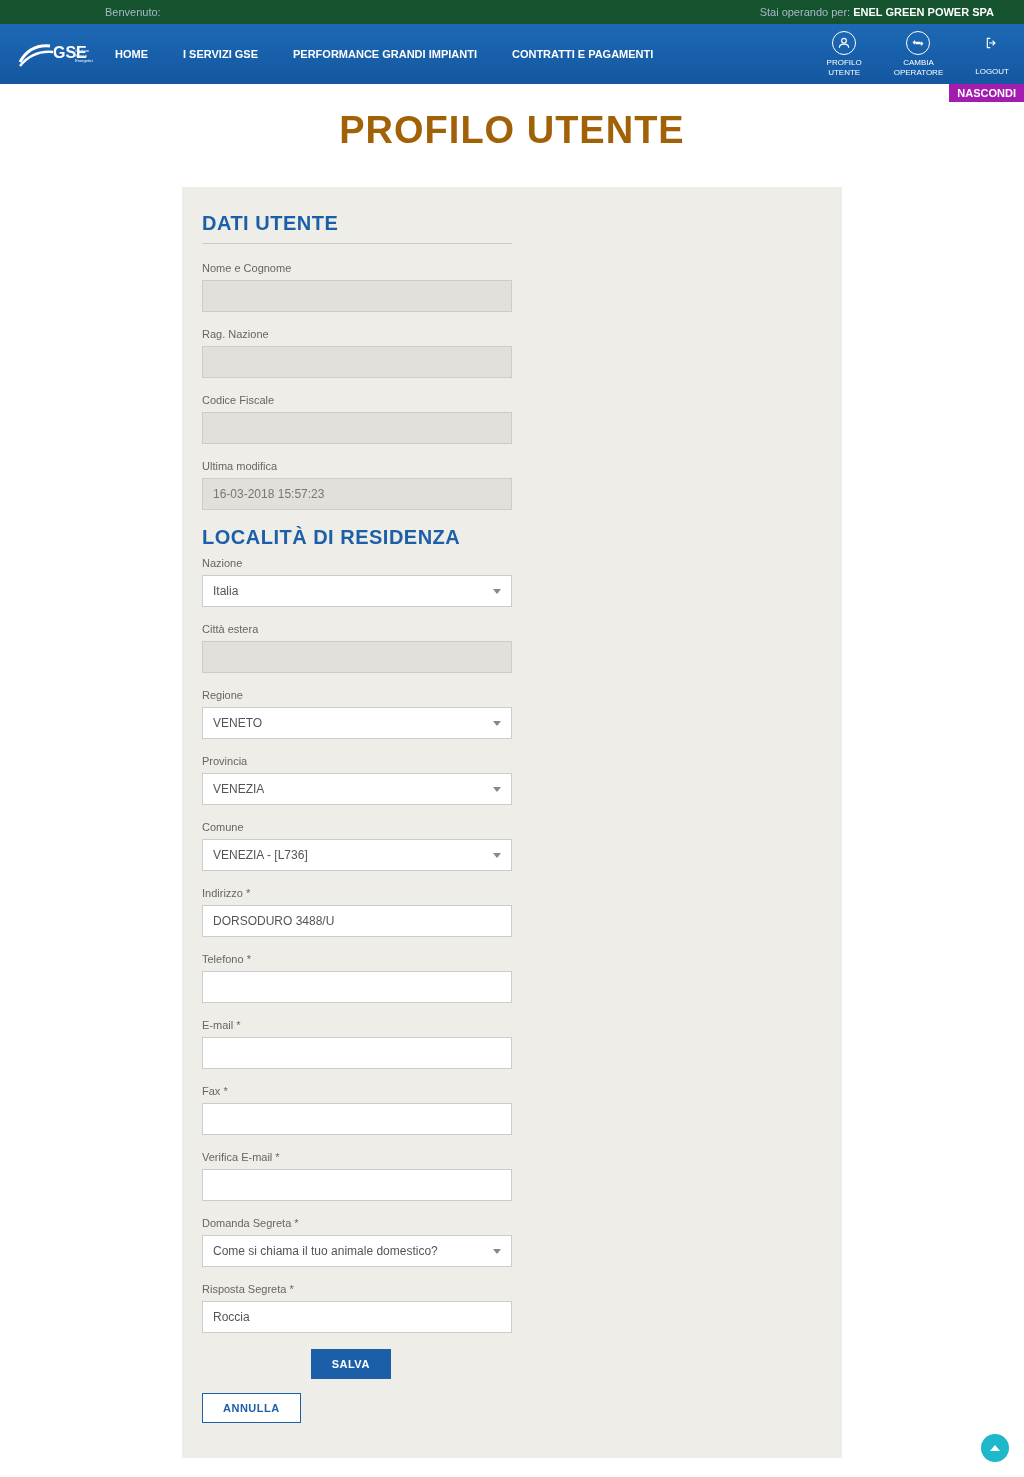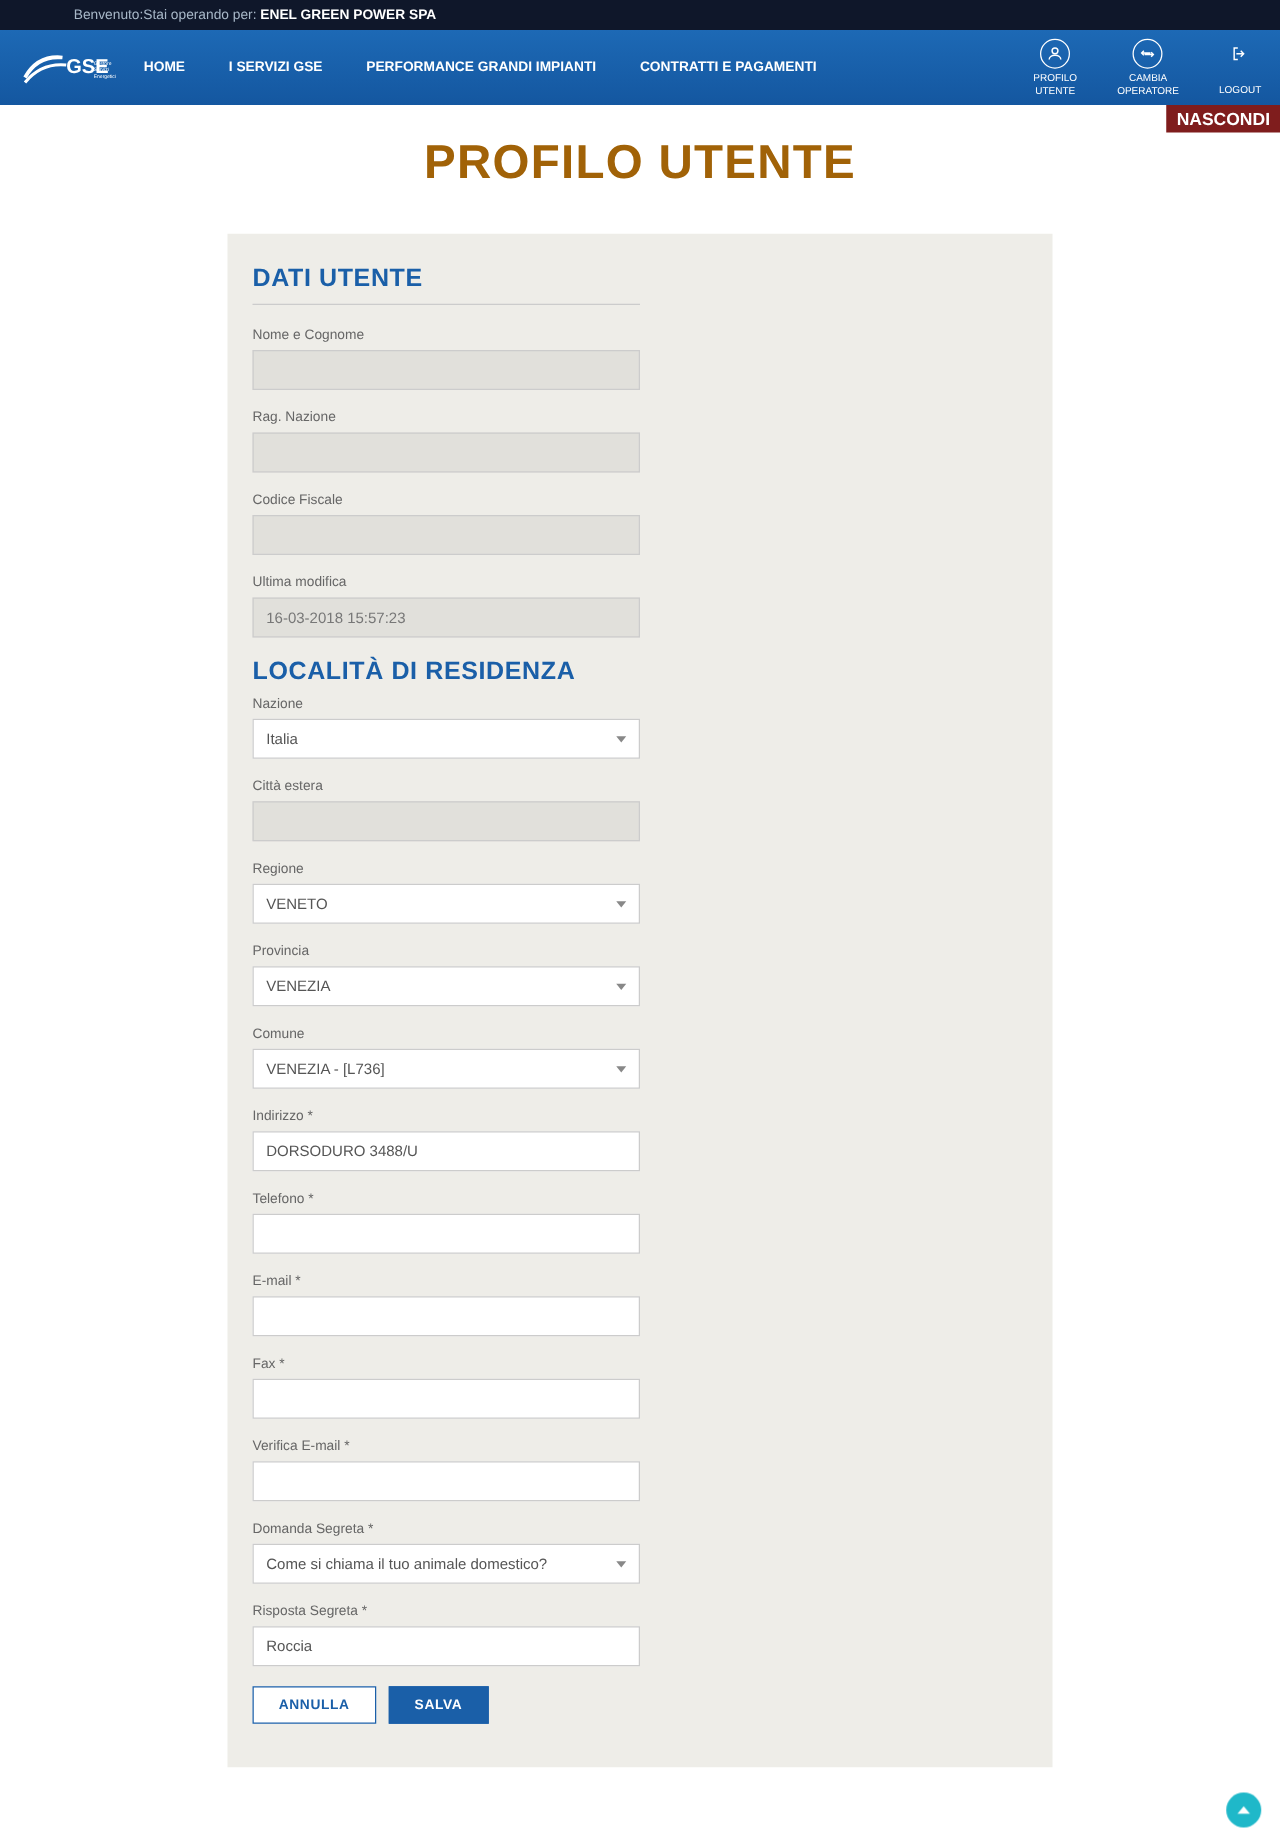--- a/index.html
+++ b/index.html
@@ -1,55 +1,55 @@
 <!DOCTYPE html>
 <html><head>
 <meta charset="utf-8">
 <style>
   * { box-sizing: border-box; margin: 0; padding: 0; }
   body { font-family: Arial, Helvetica, sans-serif; font-size: 13px; color: #333; background: #fff; }
   
   
-  .topbar { background: #0f172a; color: #a8b8c8; height: 24px; display: flex; align-items: center; padding: 0 30px 0 59px; font-size: 11px; }
+  .topbar { background: #14532d; color: #a8b8c8; height: 24px; display: flex; justify-content: space-between; align-items: center; padding: 0 30px 0 105px; font-size: 11px; }
   .topbar .right b { color: #fff; font-weight: bold; }
   
   
   .navbar { background: #1a5fa8; background: linear-gradient(to bottom, #1d69b5, #1457a0); height: 60px; display: flex; align-items: center; padding: 18px 15px; position: relative; }
   .logo { color:#fff; width: 80px; height: 40px; margin-right: 20px; display:flex; align-items:center; }
   .logo svg { width:80px; height:40px; }
   .nav-links { display: flex; gap: 35px; }
   .nav-link { color: #fff; font-size: 11px; font-weight: bold; text-decoration: none; cursor: pointer; }
   .nav-right { margin-left: auto; display: flex; gap: 32px; align-items: flex-start; }
   .nav-icon-btn { display: flex; flex-direction: column; align-items: center; color: #fff; cursor: pointer; font-size: 8px; line-height: 1.2; text-align: center; }
   .nav-icon-btn .circ { width: 24px; height: 24px; border: 1.5px solid #fff; border-radius: 50%; display: flex; align-items: center; justify-content: center; margin-bottom: 3px; }
   .nav-icon-btn .circ svg, .nav-icon-btn .ico svg { width:14px; height:14px; stroke:#fff; fill:none; stroke-width:2; }
   .nav-icon-btn .ico { width: 24px; height: 24px; display:flex; align-items:center; justify-content:center; margin-bottom:3px; }
   
   
-  .nascondi { position: absolute; right: 0; top:84px; background: #7f1d1d; color: #fff; font-size: 14px; font-weight: bold; padding: 3px 8px; cursor:pointer; }
+  .nascondi { position: absolute; right: 0; top:84px; background: #a21caf; color: #fff; font-size: 11px; font-weight: bold; padding: 3px 8px; cursor:pointer; }
   
   
   .page-title { text-align: center; color: #a16207; font-size: 38px; font-weight: bold; margin: 25px 0 35px; letter-spacing: 1px; }
   
   
   .card { background: #eeede8; width: 660px; margin: 0 auto 0; padding: 25px 20px 35px 20px; }
   .form-col { width: 310px; }
   .section-title { color: #1a5fa8; font-size: 20px; font-weight: bold; letter-spacing: 0.5px; margin-bottom: 8px; }
   .hr { border: none; border-top: 1px solid #ccc; margin-bottom: 18px; }
   
   .form-group { margin-bottom: 16px; }
   .form-label { display: block; font-size: 11px; color: #666; margin-bottom: 6px; }
   .form-input, .form-select { width: 100%; height: 32px; border: 1px solid #ccc; background: #fff; padding: 0 10px; font-size: 12px; color:#555; }
   .form-input:disabled { background: #e1e0db; color:#777; }
   .form-select { position: relative; display: flex; align-items: center; justify-content: space-between; cursor: pointer; }
   .form-select .arrow { width:0;height:0;border-left:4px solid transparent;border-right:4px solid transparent;border-top:5px solid #888; }
   
   .btn-row { display:flex; gap:10px; margin-top:5px; }
   .btn { height: 30px; padding: 0 20px; font-size: 11px; font-weight: bold; cursor: pointer; border:1px solid #1a5fa8; letter-spacing:0.5px; }
-  .btn-cancel { background: #fff; color: #1a5fa8; }
+  .btn-cancel { background: #fff; color: #1a5fa8; margin-top: 44px; }
   .btn-save { background: #1a5fa8; color: #fff; }
   
   
   .scroll-top { position: fixed; right: 15px; bottom: 15px; width: 28px; height: 28px; background: #1fb8c9; border-radius: 50%; display:flex; align-items:center; justify-content:center; cursor:pointer; }
   .scroll-top::after { content:''; width:0;height:0;border-left:5px solid transparent;border-right:5px solid transparent;border-bottom:6px solid #fff; }
 </style>
 </head>
 <body>
 
 <div class="topbar">

